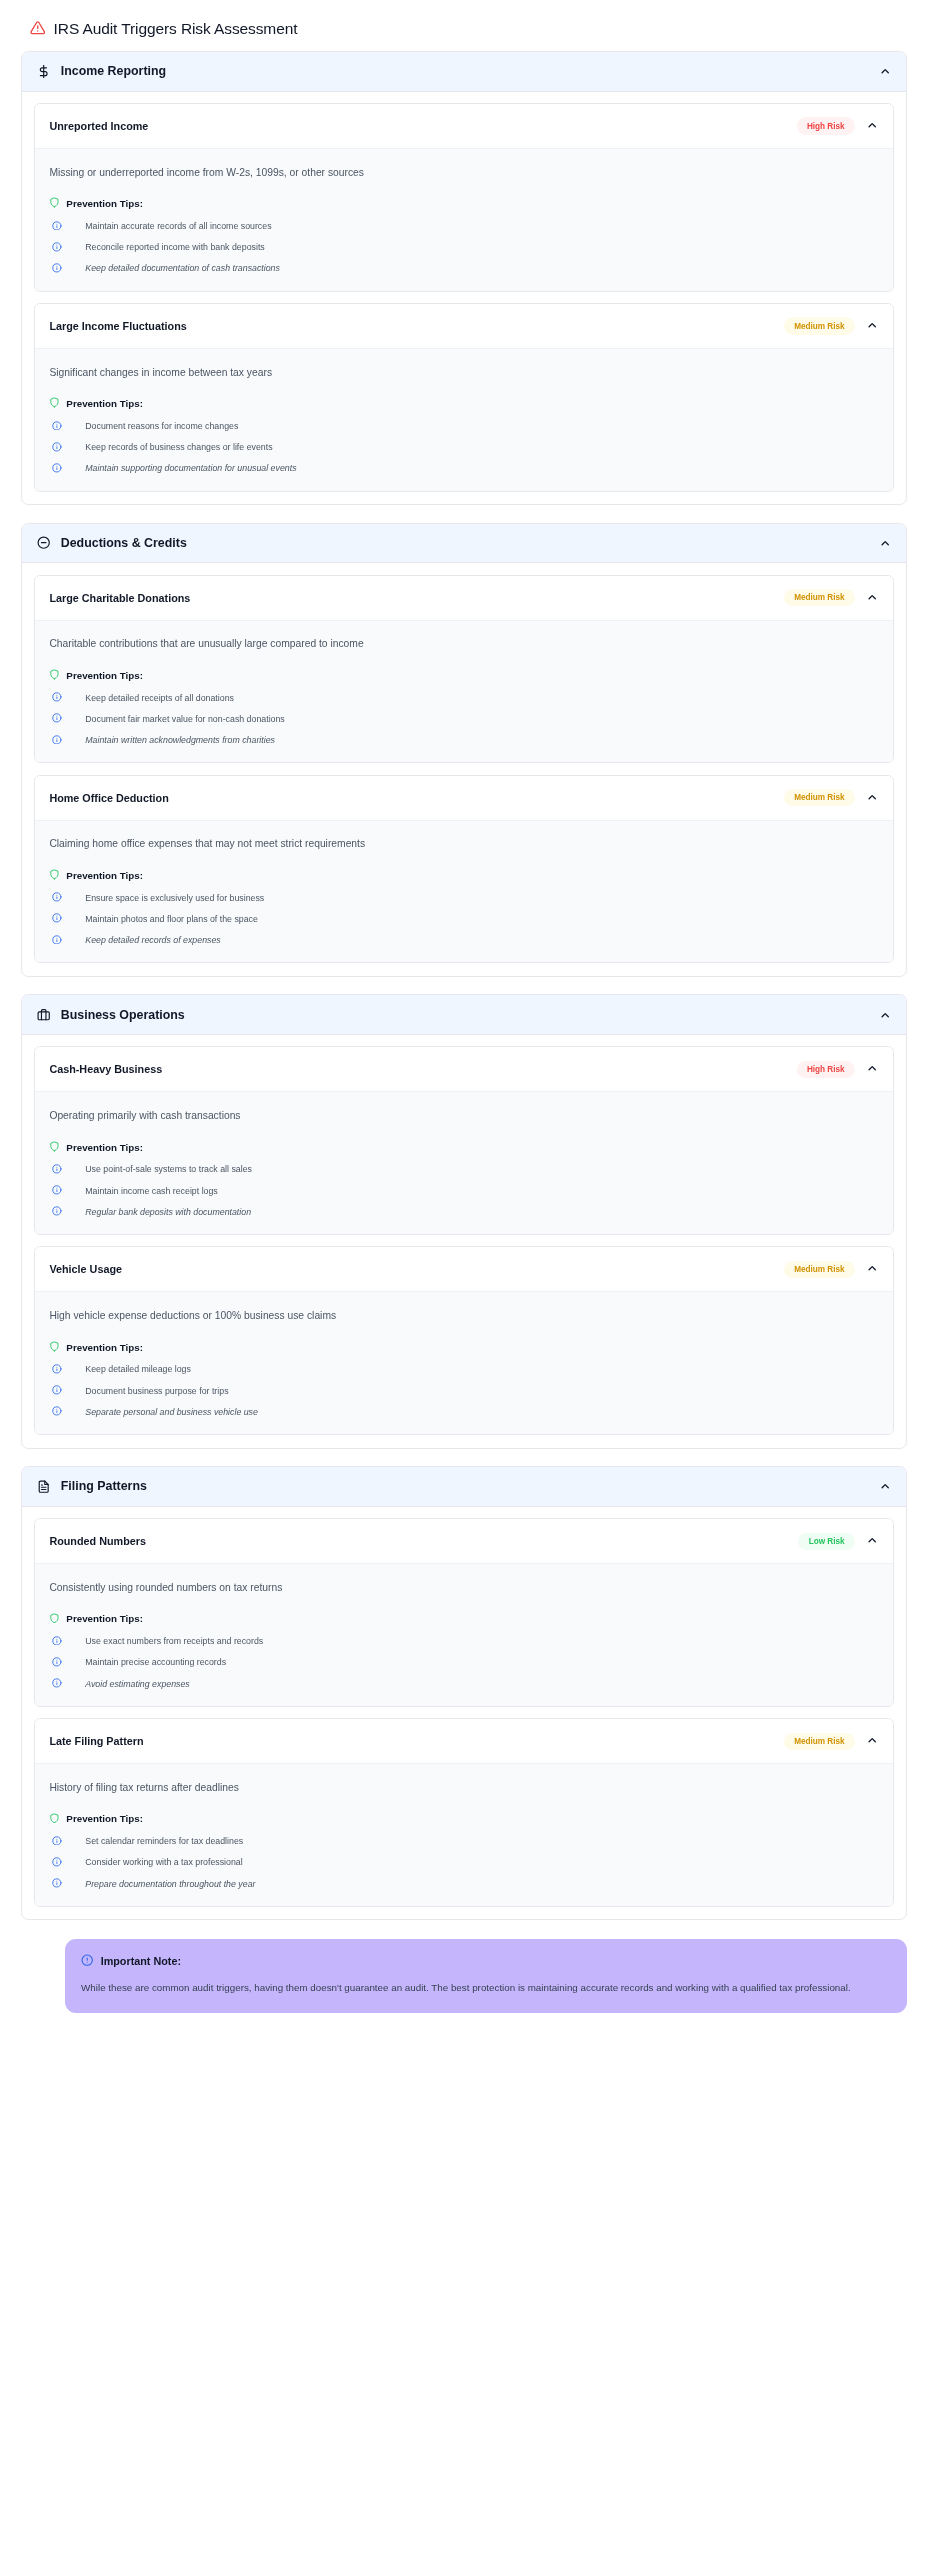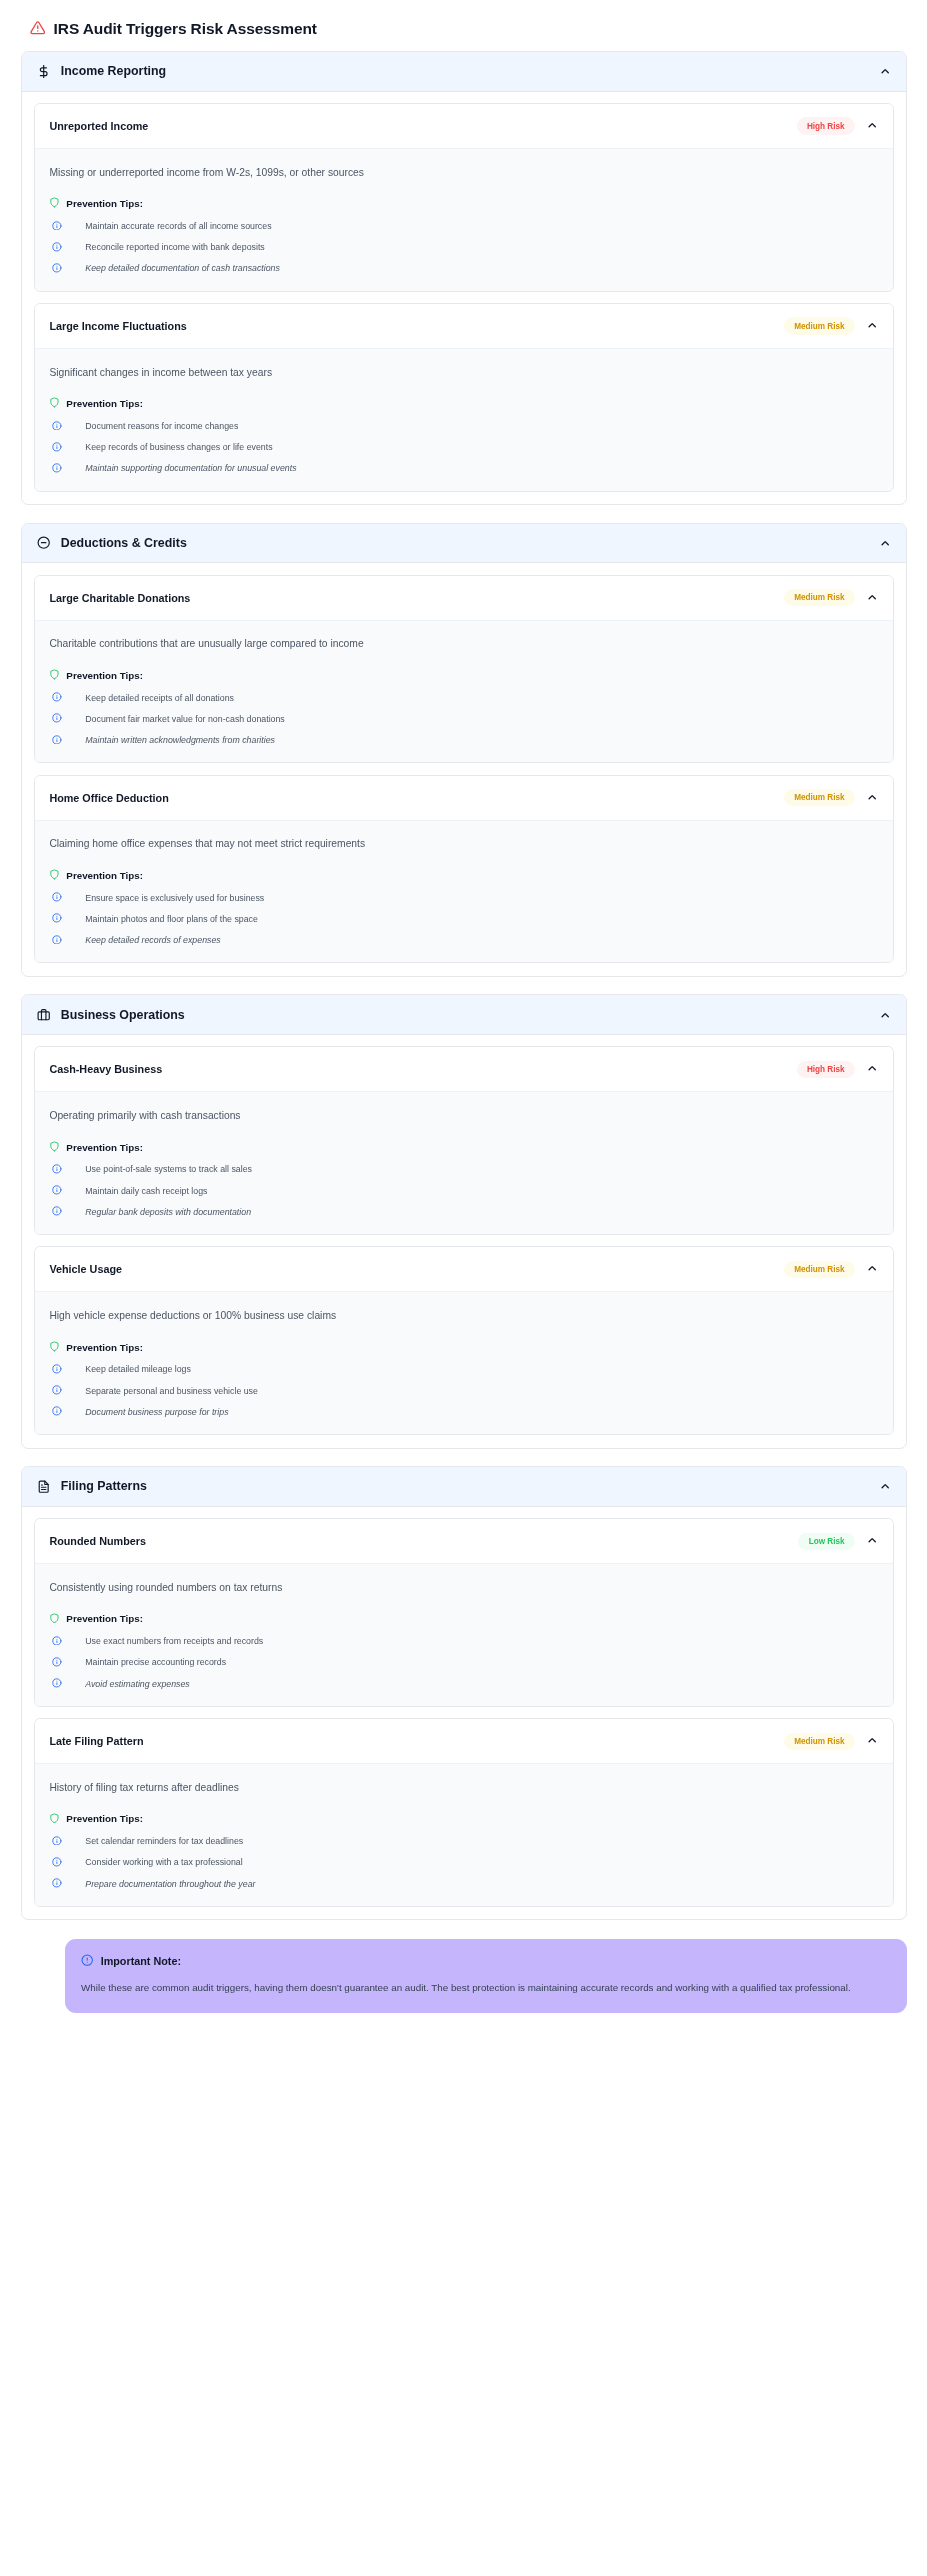--- a/index.html
+++ b/index.html
@@ -19,21 +19,21 @@
 
   
   .page-title-row {
     display: flex;
     align-items: center;
     gap: 8.2px;
     padding: 5.2px 9.3px 13.4px 9.3px;
   }
   .page-title-row .title-text {
     font-size: 15.5px;
-    font-weight: 700;
+    font-weight: 400;
     color: #111827;
     letter-spacing: -0.1px;
   }
   .icon-alert-triangle { display: block; }
 
   
   .section {
     border: 0.5px solid #e5e7eb;
     border-radius: 7.2px;
     background: #ffffff;
@@ -438,21 +438,21 @@
                       <line x1="12" y1="8" x2="12.01" y2="8"></line>
                     </svg></span>
                   <span class="tip-text">Use point-of-sale systems to track all sales</span>
                 </li>
                 <li class="tip-item">
                   <span><svg width="9.8" height="9.8" viewBox="0 0 24 24" fill="none" stroke="#2563eb" stroke-width="2" stroke-linecap="round" stroke-linejoin="round">
                       <circle cx="12" cy="12" r="10"></circle>
                       <line x1="12" y1="16" x2="12" y2="12"></line>
                       <line x1="12" y1="8" x2="12.01" y2="8"></line>
                     </svg></span>
-                  <span class="tip-text">Maintain daily cash receipt logs</span>
+                  <span class="tip-text">Maintain income cash receipt logs</span>
                 </li>
                 <li class="tip-item">
                   <span><svg width="9.8" height="9.8" viewBox="0 0 24 24" fill="none" stroke="#2563eb" stroke-width="2" stroke-linecap="round" stroke-linejoin="round">
                       <circle cx="12" cy="12" r="10"></circle>
                       <line x1="12" y1="16" x2="12" y2="12"></line>
                       <line x1="12" y1="8" x2="12.01" y2="8"></line>
                     </svg></span>
                   <span class="tip-text">Regular bank deposits with documentation</span>
                 </li>
               </ul>
@@ -482,29 +482,29 @@
                       <line x1="12" y1="8" x2="12.01" y2="8"></line>
                     </svg></span>
                   <span class="tip-text">Keep detailed mileage logs</span>
                 </li>
                 <li class="tip-item">
                   <span><svg width="9.8" height="9.8" viewBox="0 0 24 24" fill="none" stroke="#2563eb" stroke-width="2" stroke-linecap="round" stroke-linejoin="round">
                       <circle cx="12" cy="12" r="10"></circle>
                       <line x1="12" y1="16" x2="12" y2="12"></line>
                       <line x1="12" y1="8" x2="12.01" y2="8"></line>
                     </svg></span>
+                  <span class="tip-text">Document business purpose for trips</span>
+                </li>
+                <li class="tip-item">
+                  <span><svg width="9.8" height="9.8" viewBox="0 0 24 24" fill="none" stroke="#2563eb" stroke-width="2" stroke-linecap="round" stroke-linejoin="round">
+                      <circle cx="12" cy="12" r="10"></circle>
+                      <line x1="12" y1="16" x2="12" y2="12"></line>
+                      <line x1="12" y1="8" x2="12.01" y2="8"></line>
+                    </svg></span>
                   <span class="tip-text">Separate personal and business vehicle use</span>
-                </li>
-                <li class="tip-item">
-                  <span><svg width="9.8" height="9.8" viewBox="0 0 24 24" fill="none" stroke="#2563eb" stroke-width="2" stroke-linecap="round" stroke-linejoin="round">
-                      <circle cx="12" cy="12" r="10"></circle>
-                      <line x1="12" y1="16" x2="12" y2="12"></line>
-                      <line x1="12" y1="8" x2="12.01" y2="8"></line>
-                    </svg></span>
-                  <span class="tip-text">Document business purpose for trips</span>
                 </li>
               </ul>
             </div>
           </div>
         </div>
       </div>
       <div class="section">
         <div class="section-header">
           <span class="sec-icon">
             <svg width="13.4" height="13.4" viewBox="0 0 24 24" fill="none" stroke="#111827" stroke-width="2.1" stroke-linecap="round" stroke-linejoin="round">

